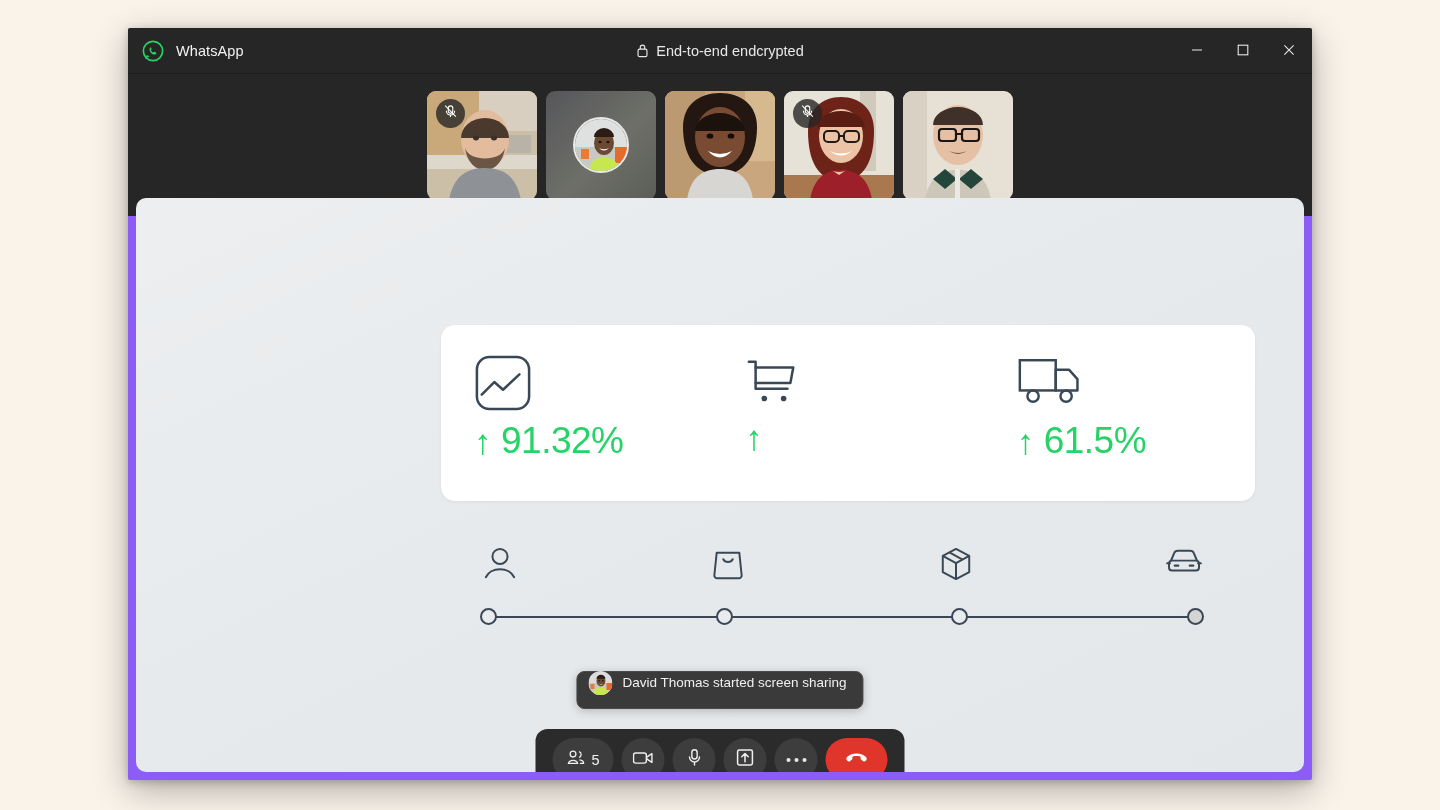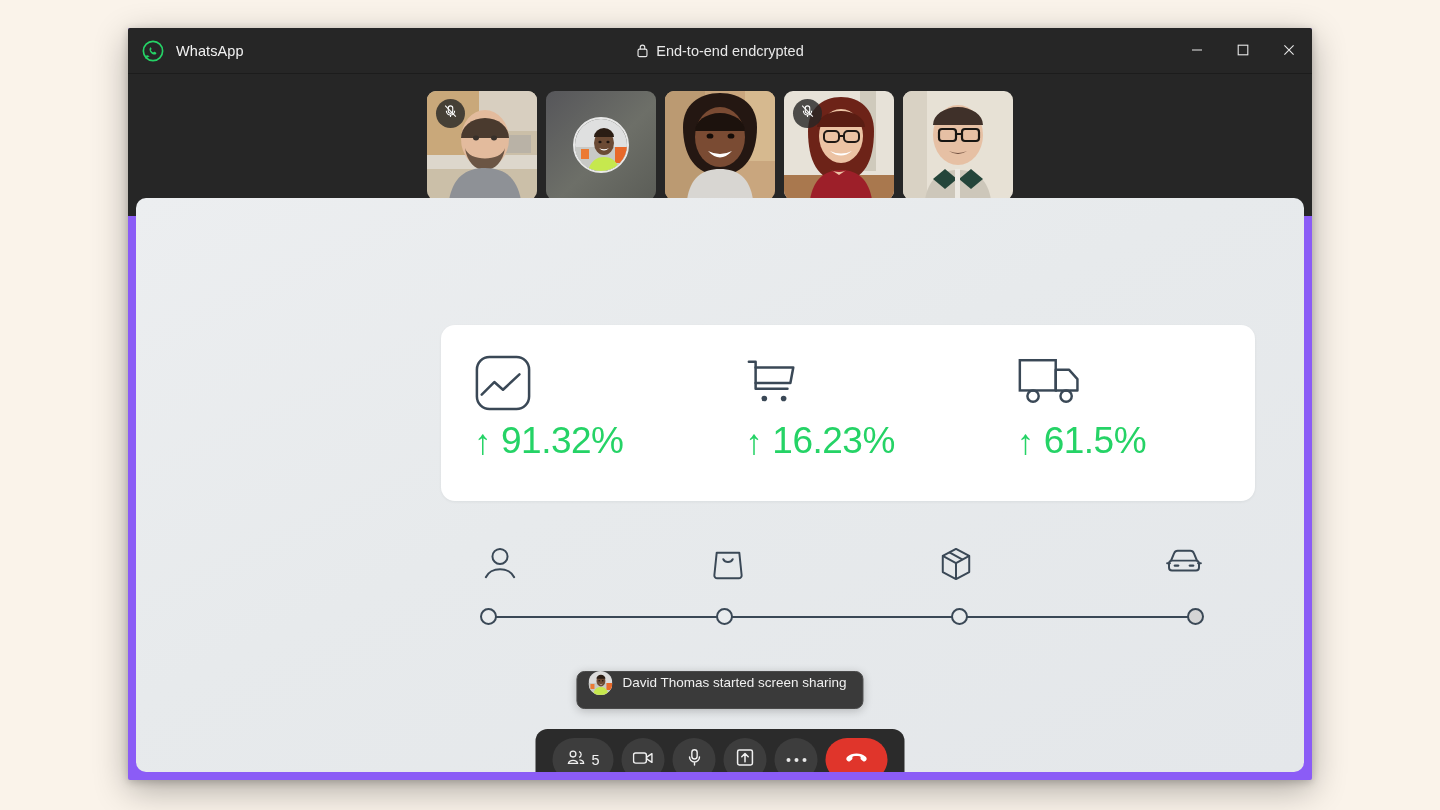--- a/index.html
+++ b/index.html
@@ -379,21 +379,20 @@
         <div class="ic">
           <svg width="56" height="58" viewBox="0 0 58 60">
             <path d="M4 8h7v28h33" fill="none" stroke="#3a4856" stroke-width="2.6" stroke-linecap="round" stroke-linejoin="round"></path>
             <path d="M11 14h39l-3 16H11" fill="none" stroke="#3a4856" stroke-width="2.6" stroke-linecap="round" stroke-linejoin="round"></path>
             <circle cx="20" cy="46" r="2.9" fill="#3a4856"></circle>
             <circle cx="40" cy="46" r="2.9" fill="#3a4856"></circle>
           </svg>
         </div>
         <div class="val">
           <span class="arrow">↑</span>
-          <span>16.23%</span>
         </div>
       </div>
 
       <div class="stat">
         <div class="ic">
           <svg width="68" height="54" viewBox="0 0 72 56">
             <rect x="3" y="6" width="38" height="32" fill="none" stroke="#3a4856" stroke-width="2.6"></rect>
             <path d="M41 16h14l9 10v12H41z" fill="none" stroke="#3a4856" stroke-width="2.6" stroke-linejoin="round"></path>
             <circle cx="17" cy="44" r="6" fill="none" stroke="#3a4856" stroke-width="2.6"></circle>
             <circle cx="52" cy="44" r="6" fill="none" stroke="#3a4856" stroke-width="2.6"></circle>

